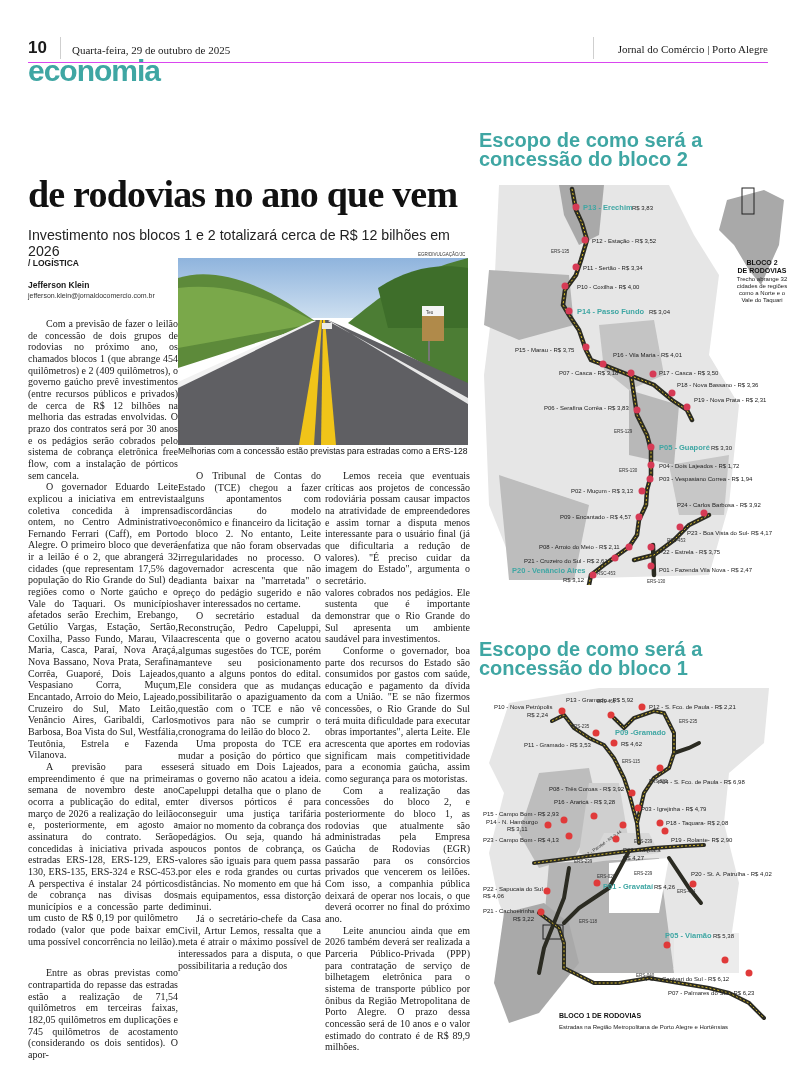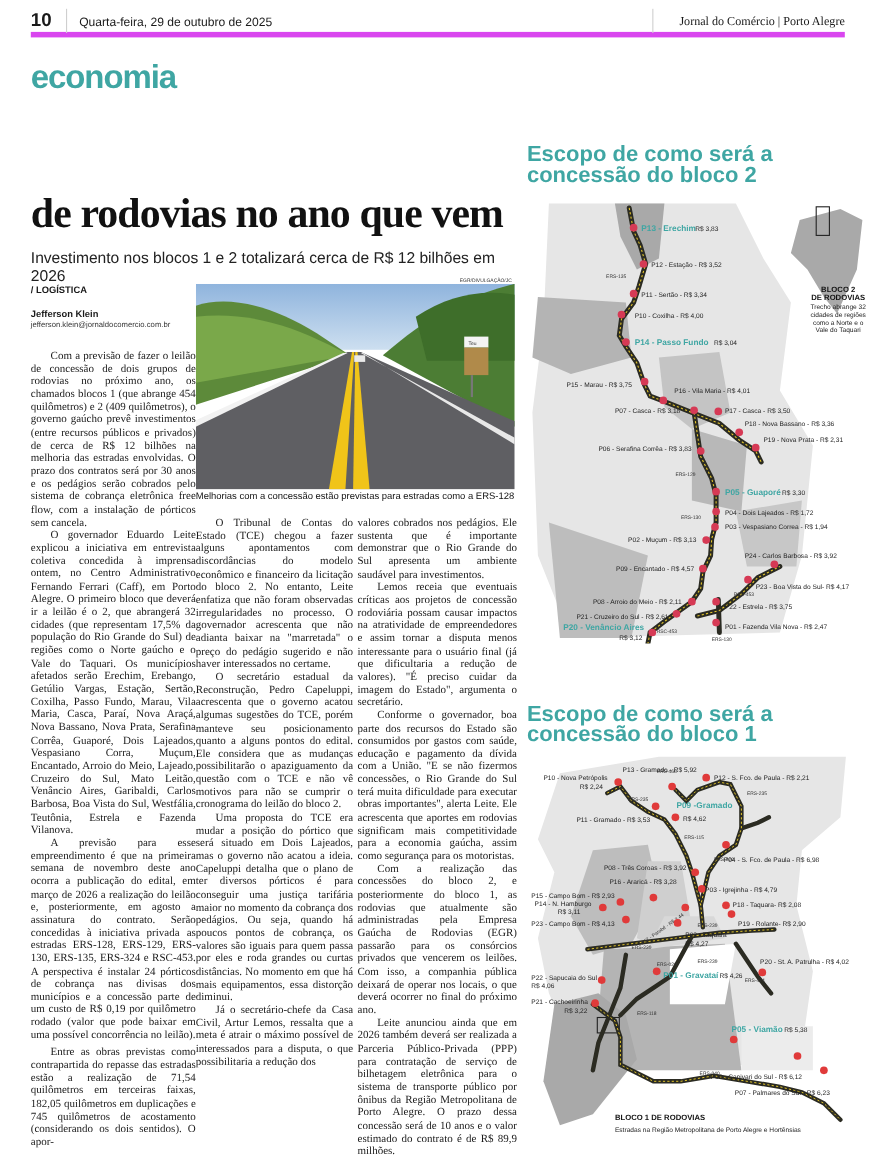--- a/index.html
+++ b/index.html
@@ -1,22 +1,22 @@
 <!DOCTYPE html>
 <html><head>
 <meta charset="utf-8">
 <style>
   * { box-sizing: border-box; margin: 0; padding: 0; }
   html, body { width: 795px; height: 1066px; background: #ffffff; overflow: hidden; }
   body { position: relative; font-family: "Liberation Serif", serif; color: #1a1a1a; }
 
-  .header { position: absolute; left: 28px; top: 8px; width: 740px; height: 26px; border-bottom: 5px solid #d946ef; }
+  .header { position: absolute; left: 28px; top: 37px; width: 740px; height: 26px; border-bottom: 1px solid #d946ef; }
   .page-num { position: absolute; left: 0; top: 1px; font-family: "Liberation Sans", sans-serif; font-size: 17px; font-weight: bold; }
   .hdr-sep1 { position: absolute; left: 32px; top: 0; width: 1px; height: 22px; background: #cfcfcf; }
-  .hdr-date { position: absolute; left: 44px; top: 7px; font-family: Liberation Sans, sans-serif; font-size: 11px; }
+  .hdr-date { position: absolute; left: 44px; top: 7px; font-family: Liberation Serif, serif; font-size: 11px; }
   .hdr-sep2 { position: absolute; left: 565px; top: 0; width: 1px; height: 22px; background: #cfcfcf; }
   .hdr-pub { position: absolute; right: 0; top: 6px; font-family: Liberation Serif, serif; font-size: 11px; }
 
   .section { position: absolute; left: 28px; top: 54px; font-family: "Liberation Sans", sans-serif; font-weight: bold; font-size: 30px; color: #3fa6a3; letter-spacing: -1px; }
 
   .headline { position: absolute; left: 28px; top: 128px; width: 450px; font-family: "Liberation Serif", serif; font-weight: bold; font-size: 38px; line-height: 44px; letter-spacing: -0.8px; color: #111; }
   .subhead { position: absolute; left: 28px; top: 227px; width: 450px; font-family: "Liberation Sans", sans-serif; font-size: 14.2px; color: #222; }
 
   .kicker { position: absolute; left: 28px; top: 258px; font-family: "Liberation Sans", sans-serif; font-size: 8.5px; font-weight: bold; }
   .author { position: absolute; left: 28px; top: 280px; font-family: "Liberation Sans", sans-serif; font-size: 8.5px; font-weight: bold; }
@@ -88,33 +88,33 @@
     <rect x="250" y="83" width="2" height="20" fill="#777"></rect>
     <text x="248" y="56" class="rlbl" font-size="5">Teu</text>
   </svg>
 </div>
 <div class="caption">Melhorias com a concessão estão previstas para estradas como a ERS-128</div>
 
 <div class="col col1">
   <p>Com a previsão de fazer o leilão de concessão de dois grupos de rodovias no próximo ano, os chamados blocos 1 (que abrange 454 quilômetros) e 2 (409 quilômetros), o governo gaúcho prevê investimentos (entre recursos públicos e privados) de cerca de R$ 12 bilhões na melhoria das estradas envolvidas. O prazo dos contratos será por 30 anos e os pedágios serão cobrados pelo sistema de cobrança eletrônica free flow, com a instalação de pórticos sem cancela.</p>
   <p>O governador Eduardo Leite explicou a iniciativa em entrevista coletiva concedida à imprensa ontem, no Centro Administrativo Fernando Ferrari (Caff), em Porto Alegre. O primeiro bloco que deverá ir a leilão é o 2, que abrangerá 32 cidades (que representam 17,5% da população do Rio Grande do Sul) de regiões como o Norte gaúcho e o Vale do Taquari. Os municípios afetados serão Erechim, Erebango, Getúlio Vargas, Estação, Sertão, Coxilha, Passo Fundo, Marau, Vila Maria, Casca, Paraí, Nova Araçá, Nova Bassano, Nova Prata, Serafina Corrêa, Guaporé, Dois Lajeados, Vespasiano Corra, Muçum, Encantado, Arroio do Meio, Lajeado, Cruzeiro do Sul, Mato Leitão, Venâncio Aires, Garibaldi, Carlos Barbosa, Boa Vista do Sul, Westfália, Teutônia, Estrela e Fazenda Vilanova.</p>
   <p>A previsão para esse empreendimento é que na primeira semana de novembro deste ano ocorra a publicação do edital, em março de 2026 a realização do leilão e, posteriormente, em agosto a assinatura do contrato. Serão concedidas à iniciativa privada as estradas ERS-128, ERS-129, ERS-130, ERS-135, ERS-324 e RSC-453. A perspectiva é instalar 24 pórticos de cobrança nas divisas dos municípios e a concessão parte de um custo de R$ 0,19 por quilômetro rodado (valor que pode baixar em uma possível concorrência no leilão).</p>
-  <p style="margin-top:4px">Entre as obras previstas como contrapartida do repasse das estradas estão a realização de 71,54 quilômetros em terceiras faixas, 182,05 quilômetros em duplicações e 745 quilômetros de acostamento (considerando os dois sentidos). O apor-</p>
+  <p style="margin-top:20px">Entre as obras previstas como contrapartida do repasse das estradas estão a realização de 71,54 quilômetros em terceiras faixas, 182,05 quilômetros em duplicações e 745 quilômetros de acostamento (considerando os dois sentidos). O apor-</p>
 </div>
 
 <div class="col col2">
   <p>O Tribunal de Contas do Estado (TCE) chegou a fazer alguns apontamentos com discordâncias do modelo econômico e financeiro da licitação do bloco 2. No entanto, Leite enfatiza que não foram observadas irregularidades no processo. O governador acrescenta que não adianta baixar na "marretada" o preço do pedágio sugerido e não haver interessados no certame.</p>
   <p>O secretário estadual da Reconstrução, Pedro Capeluppi, acrescenta que o governo acatou algumas sugestões do TCE, porém manteve seu posicionamento quanto a alguns pontos do edital. Ele considera que as mudanças possibilitarão o apaziguamento da questão com o TCE e não vê motivos para não se cumprir o cronograma do leilão do bloco 2.</p>
   <p>Uma proposta do TCE era mudar a posição do pórtico que será situado em Dois Lajeados, mas o governo não acatou a ideia. Capeluppi detalha que o plano de ter diversos pórticos é para conseguir uma justiça tarifária maior no momento da cobrança dos pedágios. Ou seja, quando há poucos pontos de cobrança, os valores são iguais para quem passa por eles e roda grandes ou curtas distâncias. No momento em que há mais equipamentos, essa distorção diminui.</p>
   <p>Já o secretário-chefe da Casa Civil, Artur Lemos, ressalta que a meta é atrair o máximo possível de interessados para a disputa, o que possibilitaria a redução dos</p>
 </div>
 
 <div class="col col3">
+  <p>Lemos receia que eventuais críticas aos projetos de concessão rodoviária possam causar impactos na atratividade de empreendedores e assim tornar a disputa menos interessante para o usuário final (já que dificultaria a redução de valores). "É preciso cuidar da imagem do Estado", argumenta o secretário.</p>
   <p style="text-indent:0">valores cobrados nos pedágios. Ele sustenta que é importante demonstrar que o Rio Grande do Sul apresenta um ambiente saudável para investimentos.</p>
-  <p>Lemos receia que eventuais críticas aos projetos de concessão rodoviária possam causar impactos na atratividade de empreendedores e assim tornar a disputa menos interessante para o usuário final (já que dificultaria a redução de valores). "É preciso cuidar da imagem do Estado", argumenta o secretário.</p>
   <p>Conforme o governador, boa parte dos recursos do Estado são consumidos por gastos com saúde, educação e pagamento da dívida com a União. "E se não fizermos concessões, o Rio Grande do Sul terá muita dificuldade para executar obras importantes", alerta Leite. Ele acrescenta que aportes em rodovias significam mais competitividade para a economia gaúcha, assim como segurança para os motoristas.</p>
   <p>Com a realização das concessões do bloco 2, e posteriormente do bloco 1, as rodovias que atualmente são administradas pela Empresa Gaúcha de Rodovias (EGR) passarão para os consórcios privados que vencerem os leilões. Com isso, a companhia pública deixará de operar nos locais, o que deverá ocorrer no final do próximo ano.</p>
   <p>Leite anunciou ainda que em 2026 também deverá ser realizada a Parceria Público-Privada (PPP) para contratação de serviço de bilhetagem eletrônica para o sistema de transporte público por ônibus da Região Metropolitana de Porto Alegre. O prazo dessa concessão será de 10 anos e o valor estimado do contrato é de R$ 89,9 milhões.</p>
 </div>
 
 <div class="info-title" style="left:479px; top:131px;">
   <span>Escopo de como será a</span><br>
   <span>concessão do bloco 2</span>
 </div>
 

